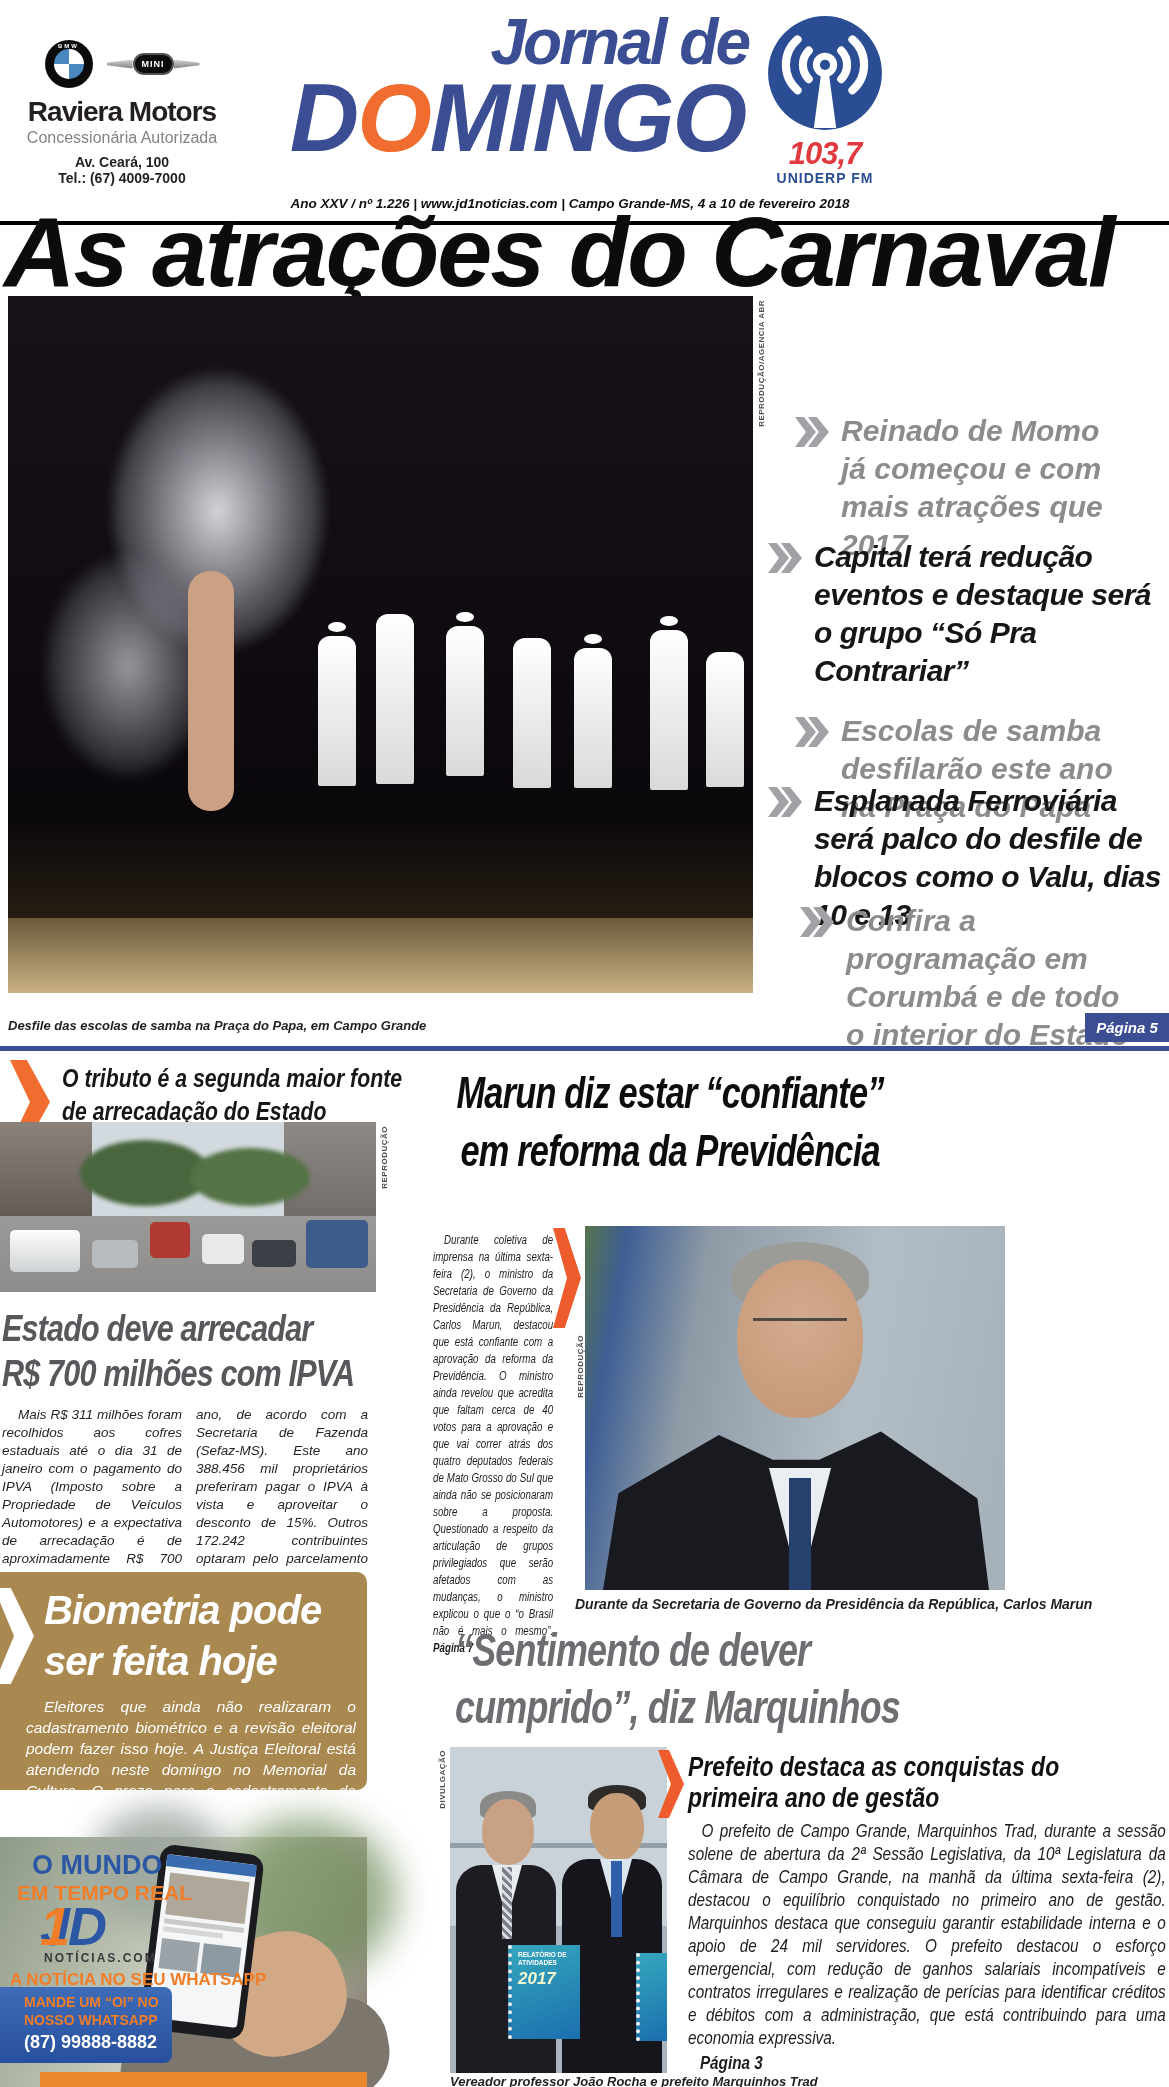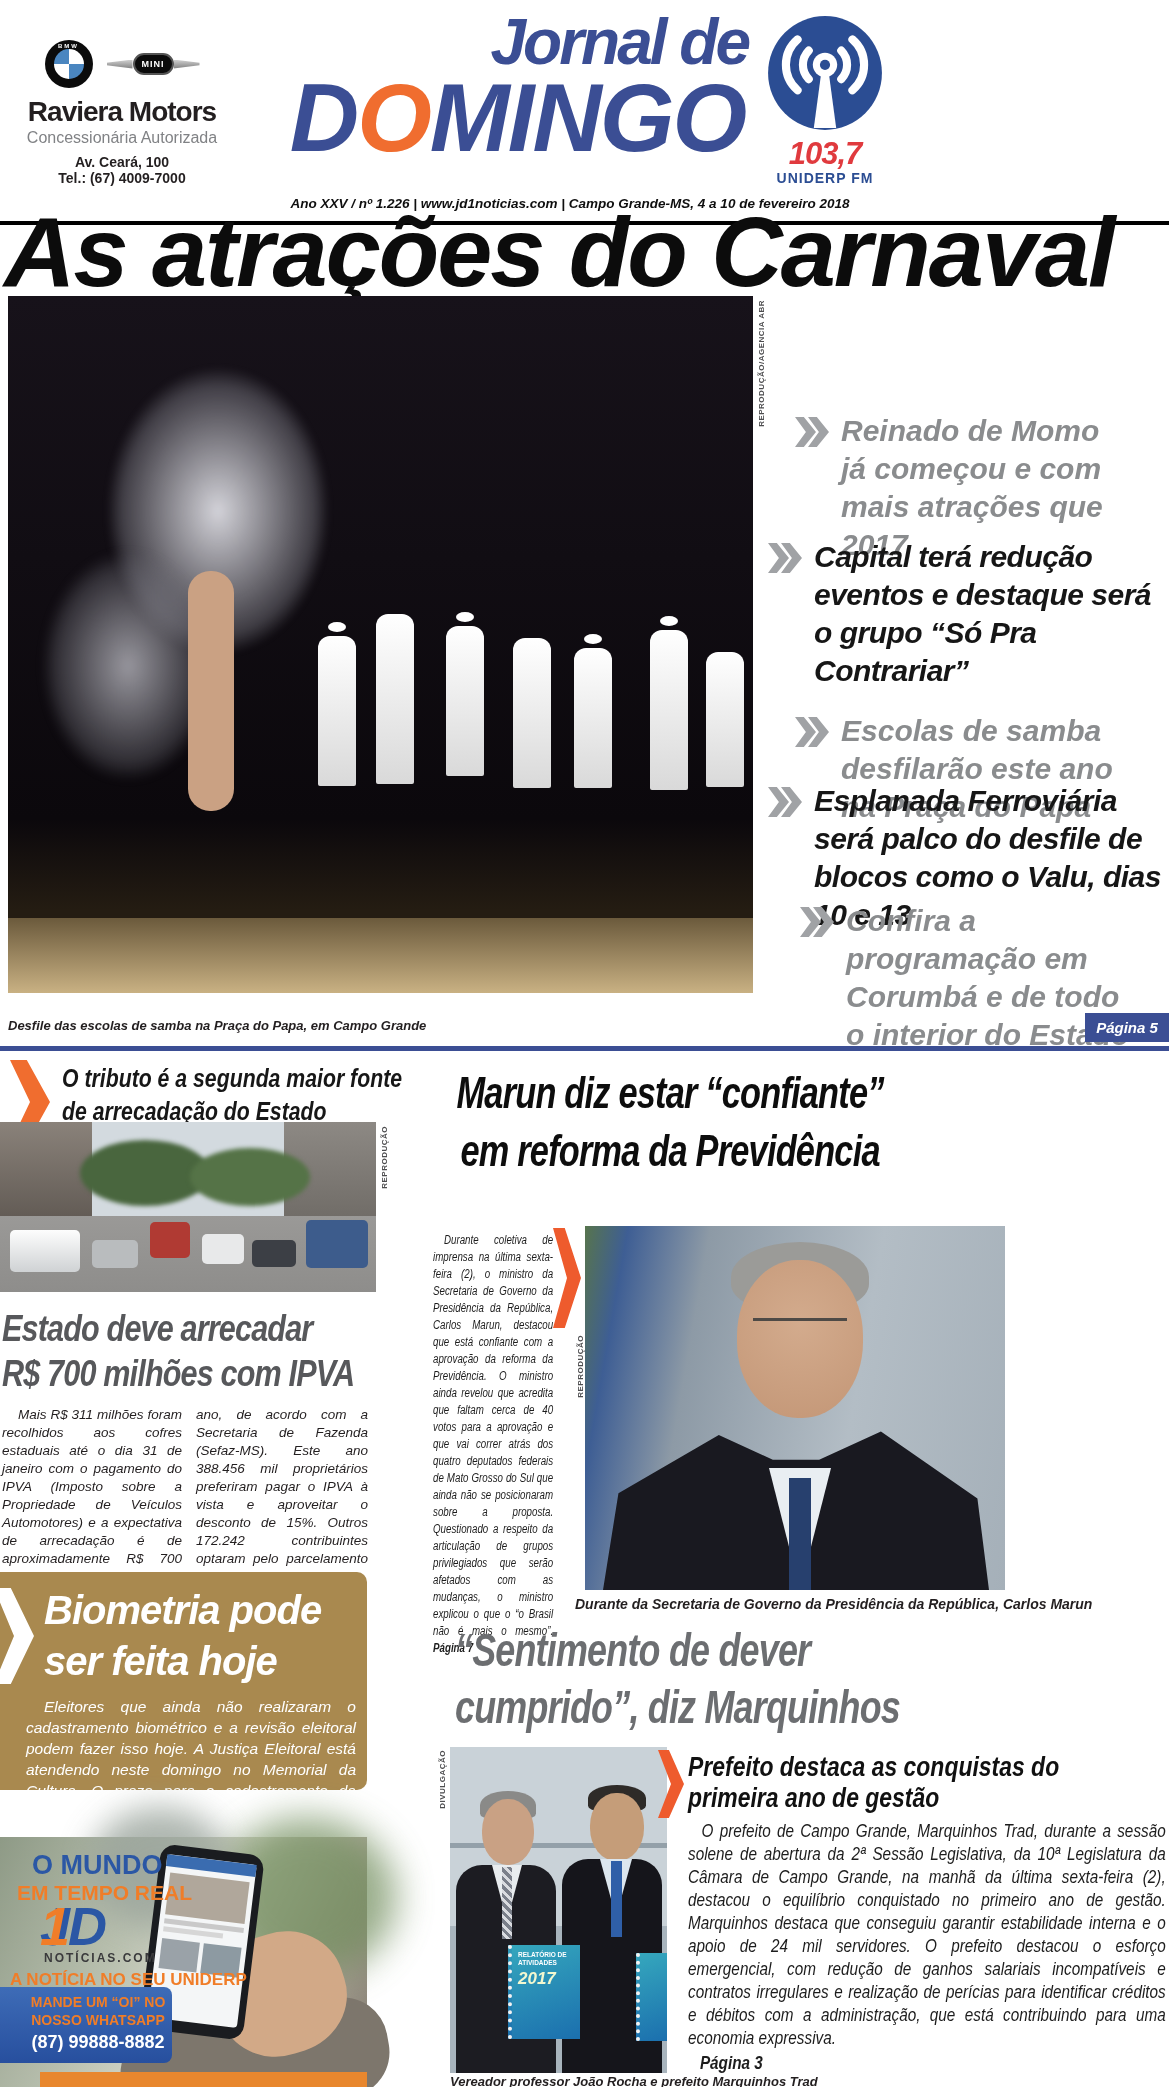--- a/index.html
+++ b/index.html
@@ -140,21 +140,21 @@
   .scr-line1 { left:5px; top:64px; width:80px; height:5px; background:#c9c9c9; }
   .scr-line2 { left:5px; top:72px; width:60px; height:5px; background:#d6d6d6; }
   .scr-img2 { left:5px; top:84px; width:38px; height:30px; background:#9aa2a8; }
   .scr-img3 { left:47px; top:84px; width:38px; height:30px; background:#8d9aa2; }
   #ad-line1 { left:32px; top:13px; font-size:27px; font-weight:bold; color:#2b57a5; }
   #ad-line2 { left:17px; top:44px; font-size:21px; font-weight:bold; color:#f07d28; }
   #ad-logo { left:40px; top:58px; font-size:54px; font-weight:bold; font-style:italic; letter-spacing:-2px; color:#2b57a5; }
   #ad-logo .one { color:#f07d28; }
   #ad-logo-sub { left:44px; top:114px; font-size:12px; font-weight:bold; letter-spacing:2px; color:#3a3a3c; }
   #ad-tagline { left:10px; top:133px; font-size:17px; font-weight:bold; color:#f07d28; }
-  #ad-blue-box { left:0; top:150px; width:172px; height:76px; border-radius:0 8px 8px 0; text-align:center;
+  #ad-blue-box { left:0; top:150px; width:172px; height:76px; border-radius:0 8px 8px 0; text-align:left;
     background:linear-gradient(180deg,#3e6cb7,#274f9e); padding-top:6px;padding-left:24px; }
   #ad-blue-box * { position:static; display:block; }
   .wa-line { font-size:14px; font-weight:bold; color:#f07d28; line-height:18px; }
   .wa-phone { font-size:18px; font-weight:bold; color:#fff; line-height:26px; }
   #ad-orange-bar { left:40px; top:235px; width:327px; height:15px; background:#e8872e; }
 
   
   #marq-headline { left:455px; top:1622px; width:700px; font-weight:bold; font-style:italic; color:#6c6e71; }
   #marq-headline .mq-line { font-size:46px; line-height:57px; letter-spacing:-1px; white-space:nowrap; }
   #pol-photo { left:450px; top:1747px; width:217px; height:326px; background:linear-gradient(#c9d2d8 0 55%,#a8b4bd 55% 100%); }
@@ -360,21 +360,21 @@
         <div class="scr-img3"></div>
       </div>
     </div>
     <div id="ad-line1">O MUNDO</div>
     <div id="ad-line2">EM TEMPO REAL</div>
     <div id="ad-logo">
         <span>JD</span>
         <span class="one">1</span>
       </div>
     <div id="ad-logo-sub">NOTÍCIAS.COM</div>
-    <div id="ad-tagline">A NOTÍCIA NO SEU UNIDERP</div>
+    <div id="ad-tagline">A NOTÍCIA NO SEU WHATSAPP</div>
     <div id="ad-blue-box">
       <span class="wa-line">MANDE UM “OI” NO</span>
       <span class="wa-line">NOSSO WHATSAPP</span>
       <span class="wa-phone">(87) 99888-8882</span>
     </div>
     <div id="ad-orange-bar"></div>
   </div>
 
   <div id="marq-headline" class="cond78">
     <div class="mq-line">“Sentimento de dever</div>

